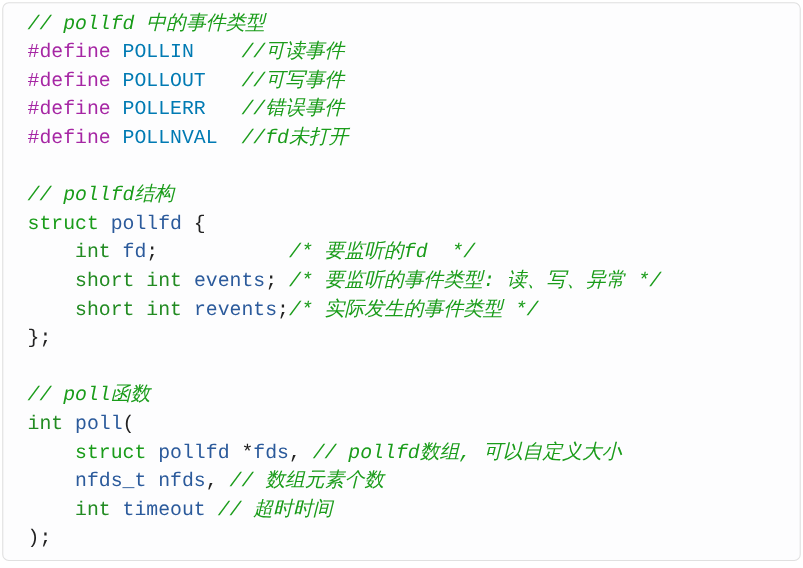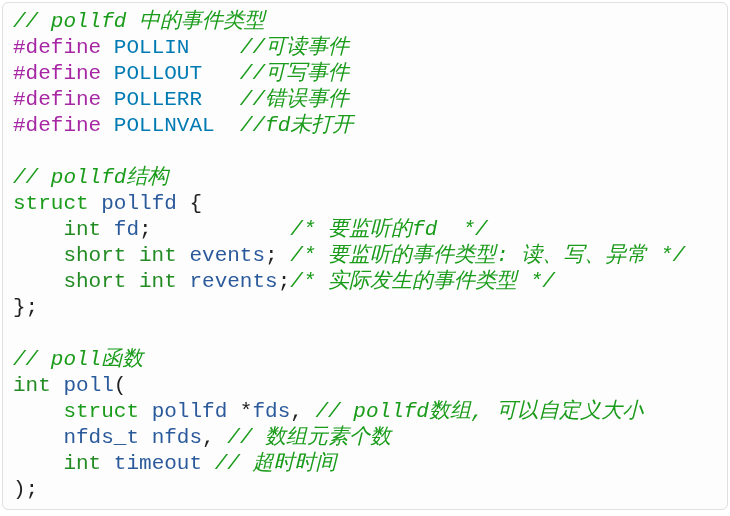--- a/index.html
+++ b/index.html
@@ -8,23 +8,23 @@
     body {
       margin: 0;
       padding: 0;
       background: #ffffff;
       width: 730px;
       height: 516px;
       overflow: hidden;
     }
     .code-block {
       font-family: "Consolas", "Monaco", "Courier New", monospace;
-      font-size: 21px;
+      font-size: 18px;
       line-height: 26px;
-      padding: 6px 10px;
+      padding: 6px 22px;
       white-space: pre;
       background: #fdfdfe;
       border: 1px solid #e0e0e0;
       border-radius: 6px;
       margin: 2px;
       color: #222;
     }
     .tok-comment { color: #1a9c1a; font-style: italic; }
     .tok-pp { color: #a626a4; }
     .tok-keyword { color: #1a9c1a; }

